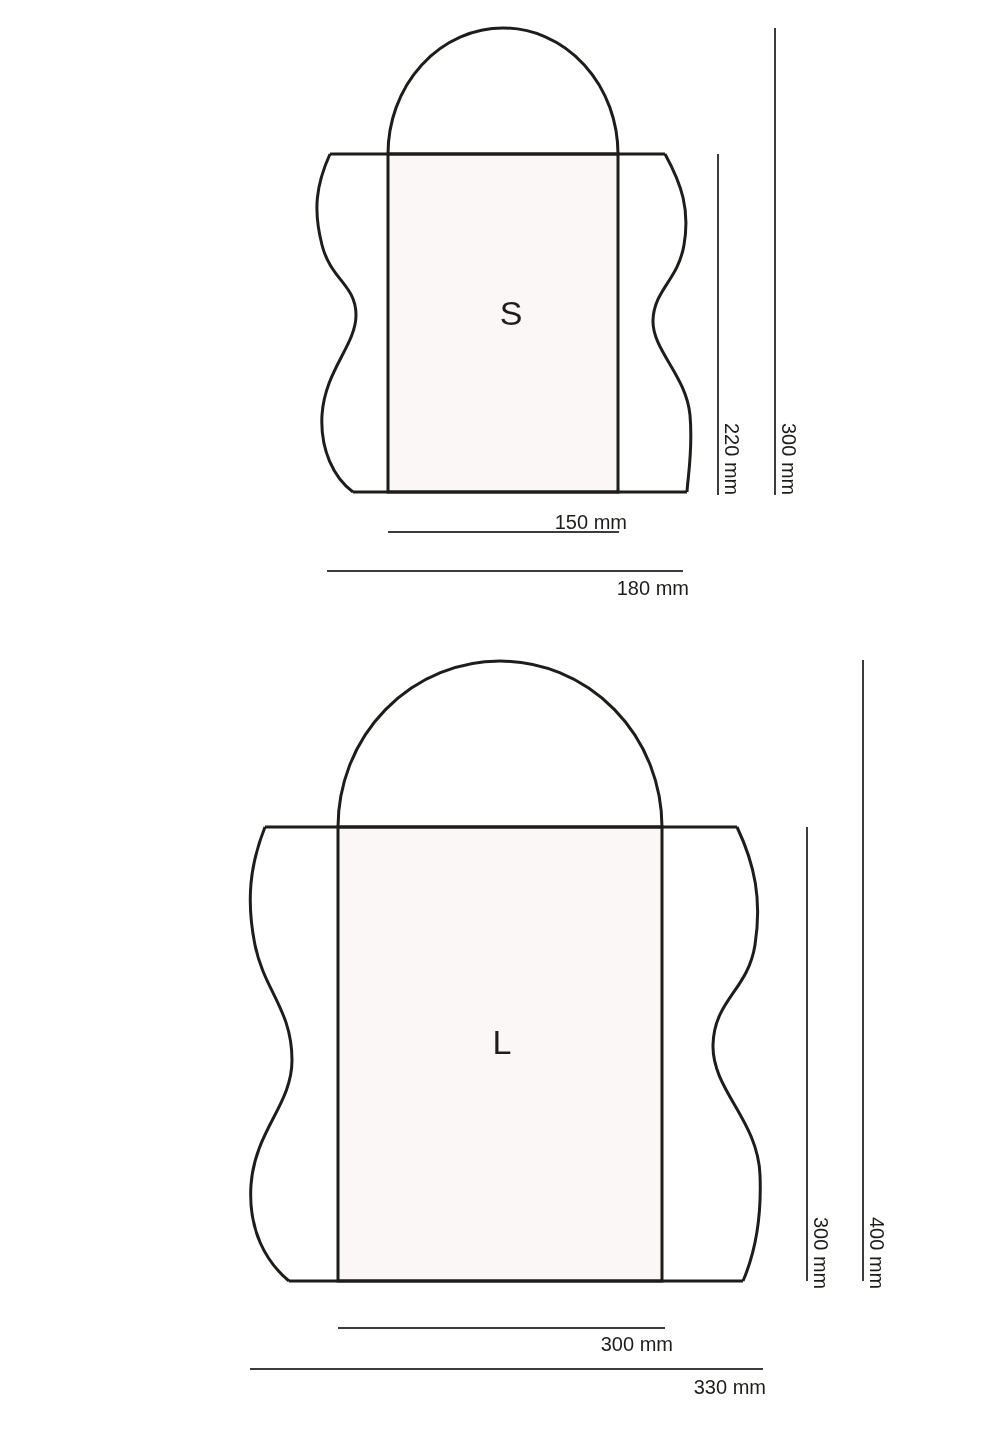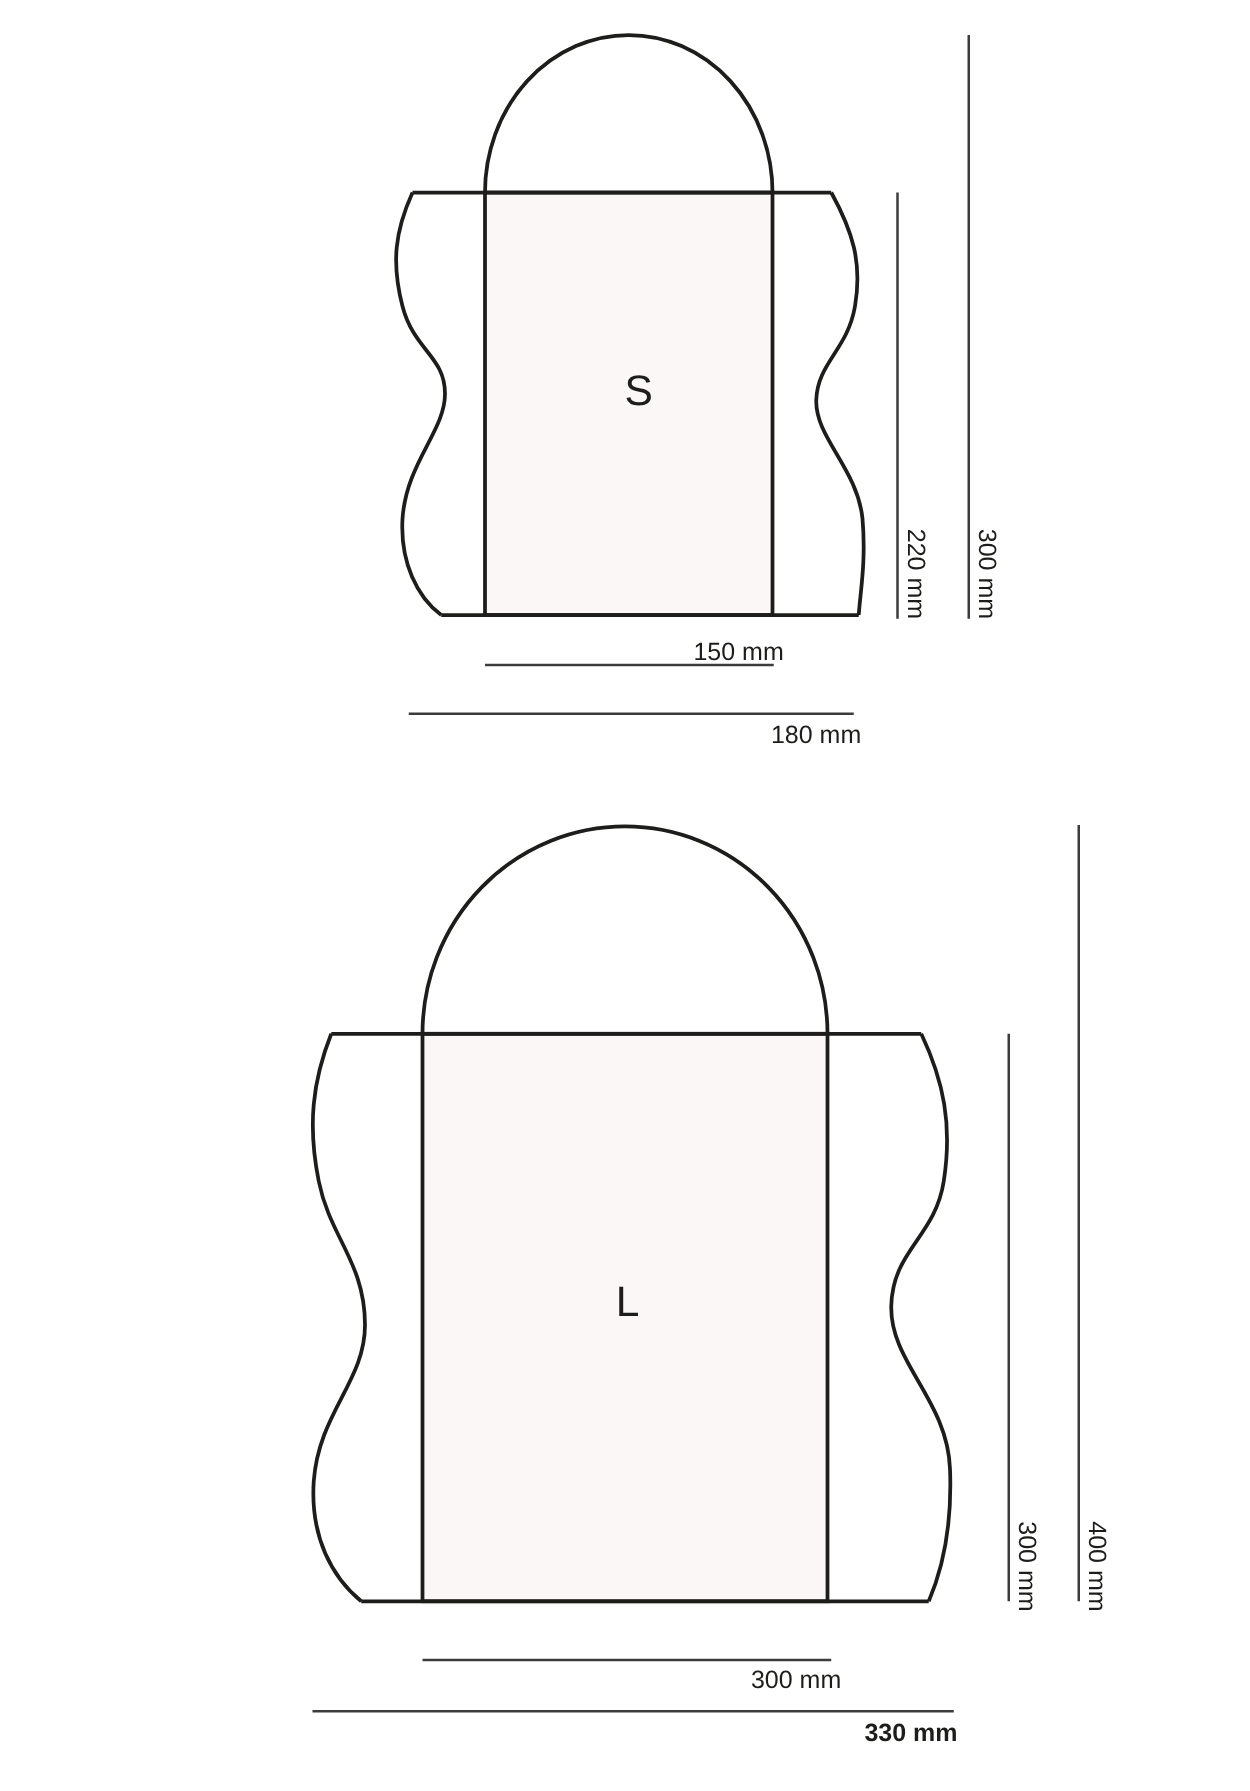--- a/index.html
+++ b/index.html
@@ -61,21 +61,21 @@
   .s-letter      { left: 511px; top: 313px; }
   .s-innerH      { left: 722px; bottom: 938px; }
   .s-outerH      { left: 779px; bottom: 938px; }
   .s-innerW      { right: 373px; top: 512px; }
   .s-outerW      { right: 311px; top: 578px; }
   
   .l-letter      { left: 502px; top: 1042px; }
   .l-innerH      { left: 811px; bottom: 144px; }
   .l-outerH      { left: 867px; bottom: 144px; }
   .l-innerW      { right: 327px; top: 1334px; }
-  .l-outerW      { right: 234px; top: 1377px; font-weight: bold; }
+  .l-outerW      { right: 234px; top: 1377px; }
 </style>
 </head>
 <body>
 
 <div class="canvas">
 
   <svg class="diagram-svg" viewBox="0 0 1000 1433" xmlns="http://www.w3.org/2000/svg">
 
     <g>
       <rect class="bag-body" x="388" y="154" width="230" height="338"></rect>

